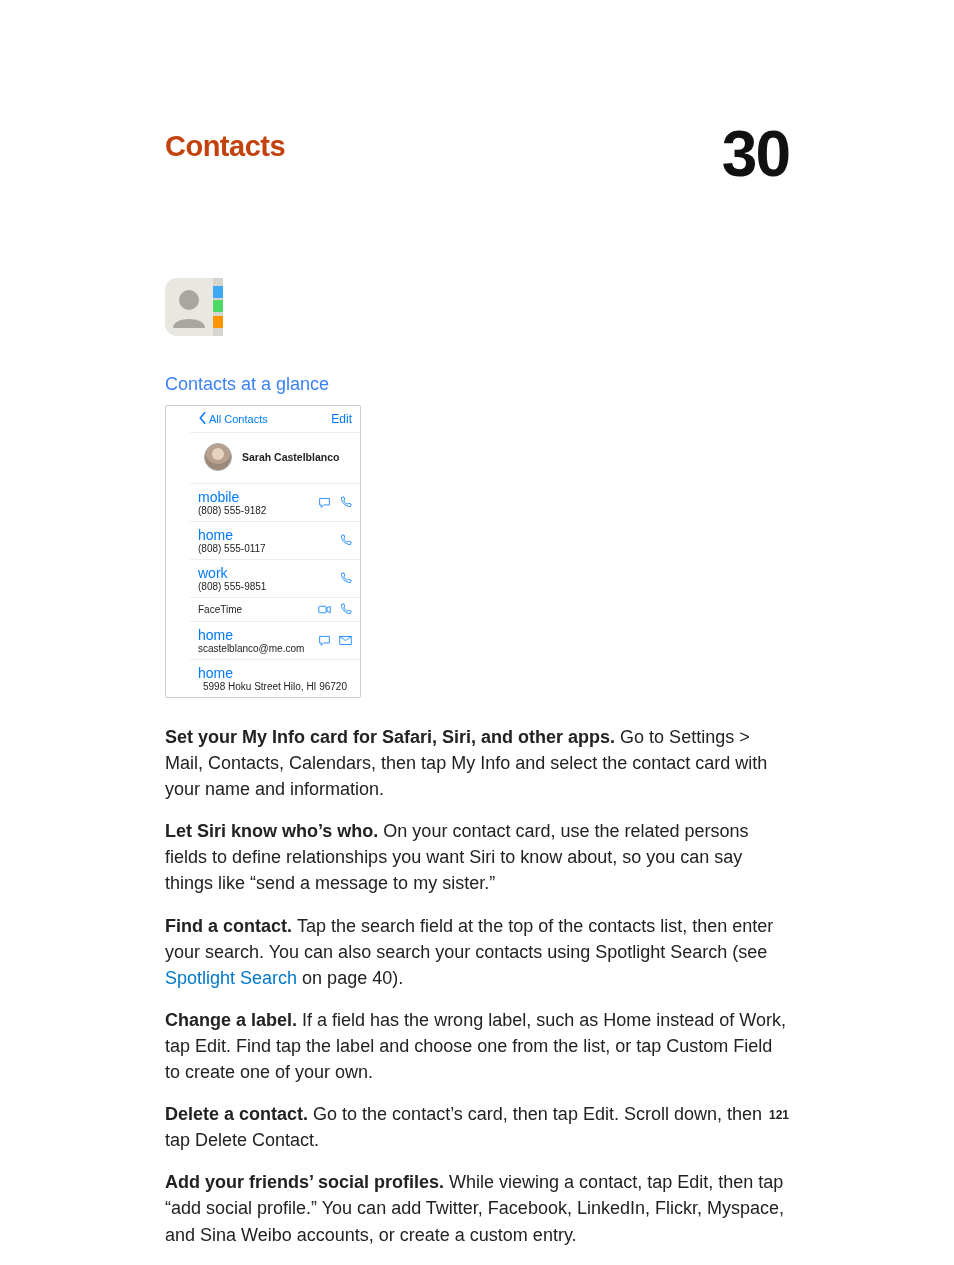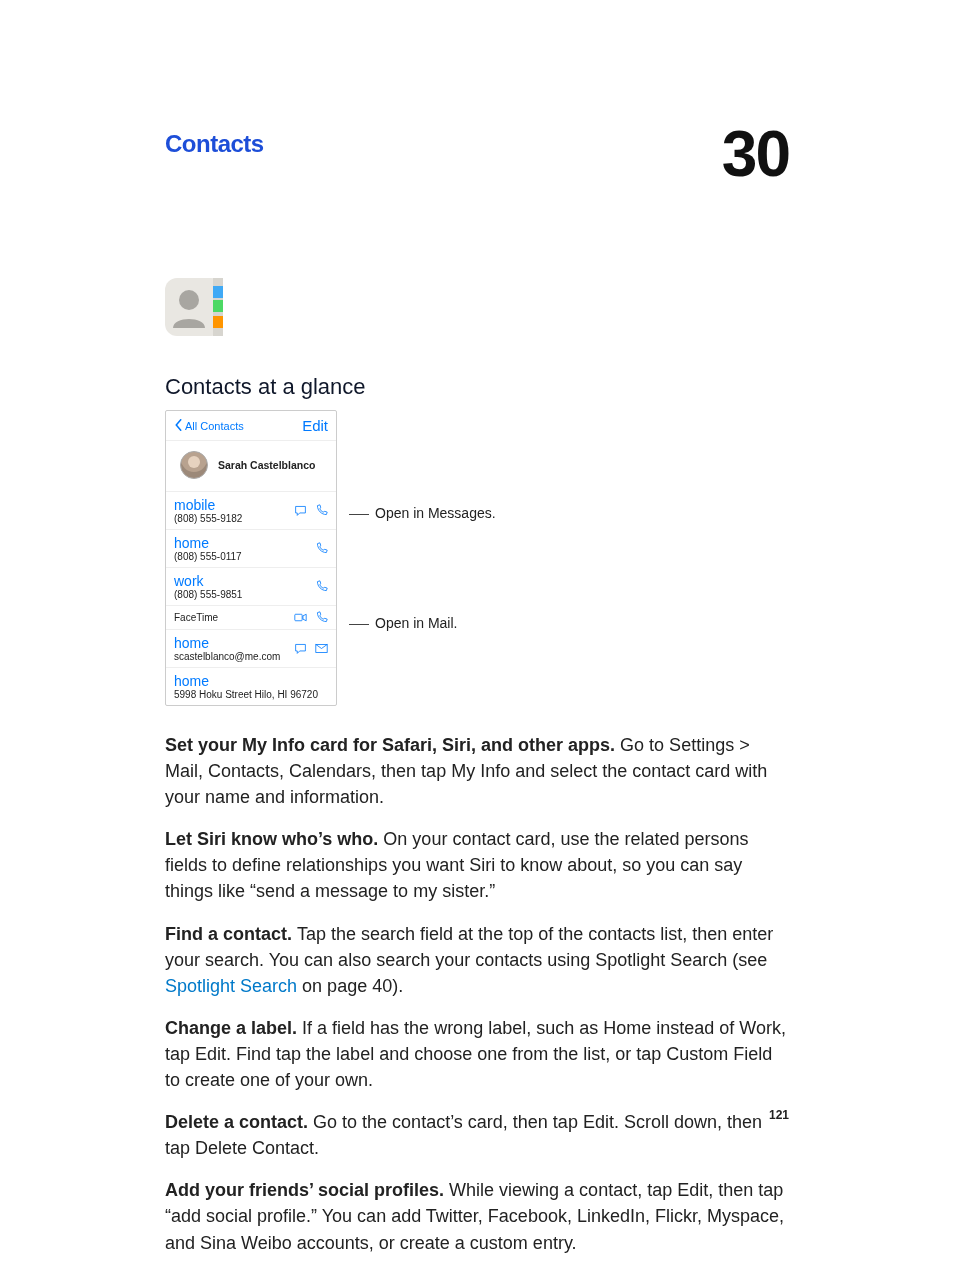--- a/index.html
+++ b/index.html
@@ -1,35 +1,35 @@
 <!DOCTYPE html>
 <html><head>
 <meta charset="utf-8">
 <style>
   html,body{margin:0;padding:0;background:#fff;}
   body{font-family:-apple-system,"Helvetica Neue",Helvetica,Arial,sans-serif;color:#222;width:954px;min-height:1265px;position:relative;}
   .page{padding:130px 165px 0 165px;}
   .header-row{display:flex;justify-content:space-between;align-items:flex-start;}
-  .chapter-title{font-size:24px;font-weight:600;letter-spacing:-0.5px;color:#1d4ed8;}
+  .chapter-title{font-size:29px;font-weight:600;letter-spacing:-0.5px;color:#c2410c;}
   .chapter-num{font-size:64px;font-weight:600;color:#111;line-height:1;letter-spacing:-2px;margin-top:-8px;}
   .app-icon{margin-top:92px;width:58px;height:58px;}
-  .section-title{margin-top:38px;font-size:22px;font-weight:400;color:#0f172a;}
+  .section-title{margin-top:38px;font-size:18px;font-weight:400;color:#3b82f6;}
   .stack{display:flex;align-items:flex-start;margin-top:10px;}
-  .phone{width:170px;border:1px solid #ccc;border-radius:2px;font-size:10px;color:#222;background:#fff;}
+  .phone{width:170px;border:1px solid #ccc;border-radius:2px;font-size:10px;color:#222;background:#fff;padding-left:24px;}
   .ph-top{display:flex;justify-content:space-between;align-items:center;padding:6px 8px;border-bottom:1px solid #eee;}
   .back{color:#007aff;font-size:11px;display:flex;align-items:center;gap:2px;}
-  .edit{color:#007aff;font-size:15px;}
+  .edit{color:#007aff;font-size:12px;}
   .card-head{display:flex;align-items:center;gap:10px;padding:10px 10px 12px 14px;border-bottom:1px solid #eee;}
   .avatar{width:26px;height:26px;border-radius:50%;background:#b8a28f;border:1px solid #aaa;box-shadow:inset 0 -6px 0 rgba(0,0,0,.15);position:relative;overflow:hidden;}
   .avatar:before{content:"";position:absolute;top:4px;left:7px;width:12px;height:12px;border-radius:50%;background:#e6d2bf;}
   .name{font-weight:600;font-size:10.5px;}
   .row{display:flex;justify-content:space-between;align-items:center;padding:5px 8px;border-bottom:1px solid #eee;}
   .block{padding:5px 8px;border-bottom:1px solid #eee;}
   .lbl{color:#007aff;font-size:14px;}
-  .val{font-size:10px;color:#222;}
+  .val{font-size:10px;color:#222;text-align:center;}
   .right-icons{display:flex;gap:8px;align-items:center;}
   .icn{width:13px;height:13px;display:inline-block;vertical-align:middle;}
   .chev svg{width:9px;height:12px;}
   .callouts{font-family:Helvetica,Arial,sans-serif;font-size:14px;color:#222;margin-left:12px;padding-top:95px;}
   .callouts div+div{margin-top:94px;}
   .leader{display:inline-block;border-top:1px solid #444;width:20px;vertical-align:middle;margin-right:6px;}
   .body-text{margin-top:26px;font-size:18px;line-height:1.45;color:#222;}
   .body-text p{margin:0 0 16px 0;}
   .body-text strong{font-weight:600;}
   a.link{color:#0079c9;text-decoration:none;}
@@ -159,24 +159,20 @@
           </span>
         </div>
       </div>
 
       <div class="block" style="border-bottom:none;">
         <div class="lbl">home</div>
         <div class="val">5998 Hoku Street Hilo, HI 96720</div>
       </div>
     </div>
 
-    <div class="callouts">
-      <div><span class="leader"></span><span>Open in Messages.</span></div>
-      <div><span class="leader"></span><span>Open in Mail.</span></div>
-    </div>
   </div>
 
   <div class="body-text">
     <p><strong>Set your My Info card for Safari, Siri, and other apps. </strong><span>Go to Settings &gt; Mail, Contacts, Calendars, then tap My Info and select the contact card with your name and information.</span></p>
     <p><strong>Let Siri know who’s who. </strong><span>On your contact card, use the related persons fields to define relationships you want Siri to know about, so you can say things like “send a message to my sister.”</span></p>
     <p><strong>Find a contact. </strong><span>Tap the search field at the top of the contacts list, then enter your search. You can also search your contacts using Spotlight Search (see </span><a class="link">Spotlight Search</a><span> on page 40).</span></p>
     <p><strong>Change a label. </strong><span>If a field has the wrong label, such as Home instead of Work, tap Edit. Find tap the label and choose one from the list, or tap Custom Field to create one of your own.</span></p>
     <p><strong>Delete a contact. </strong><span>Go to the contact’s card, then tap Edit. Scroll down, then tap Delete Contact.</span></p>
     <p><strong>Add your friends’ social profiles. </strong><span>While viewing a contact, tap Edit, then tap “add social profile.” You can add Twitter, Facebook, LinkedIn, Flickr, Myspace, and Sina Weibo accounts, or create a custom entry.</span></p>
   </div>

